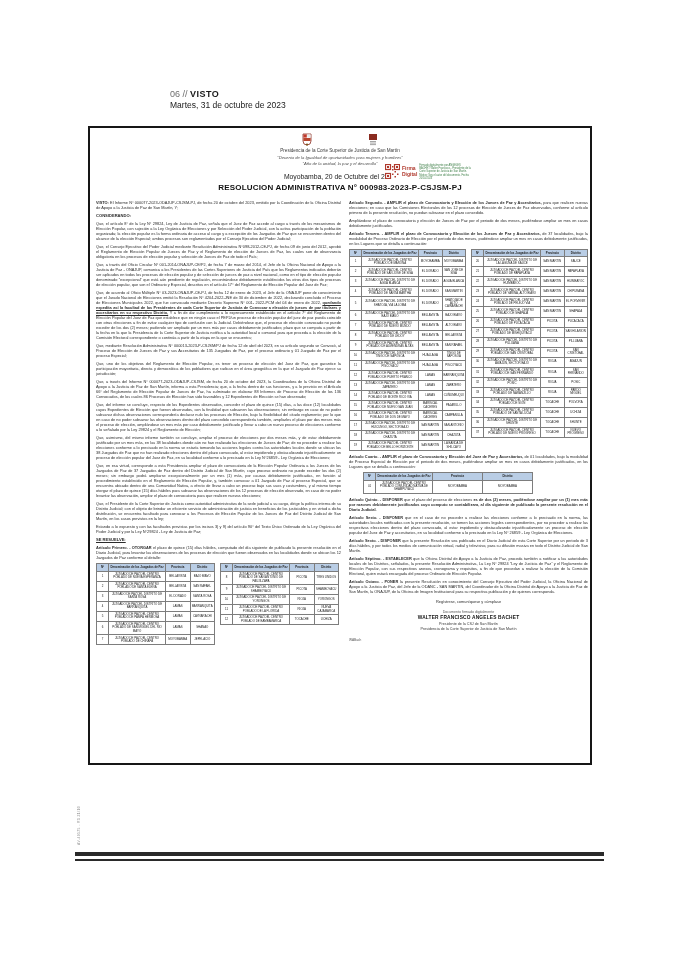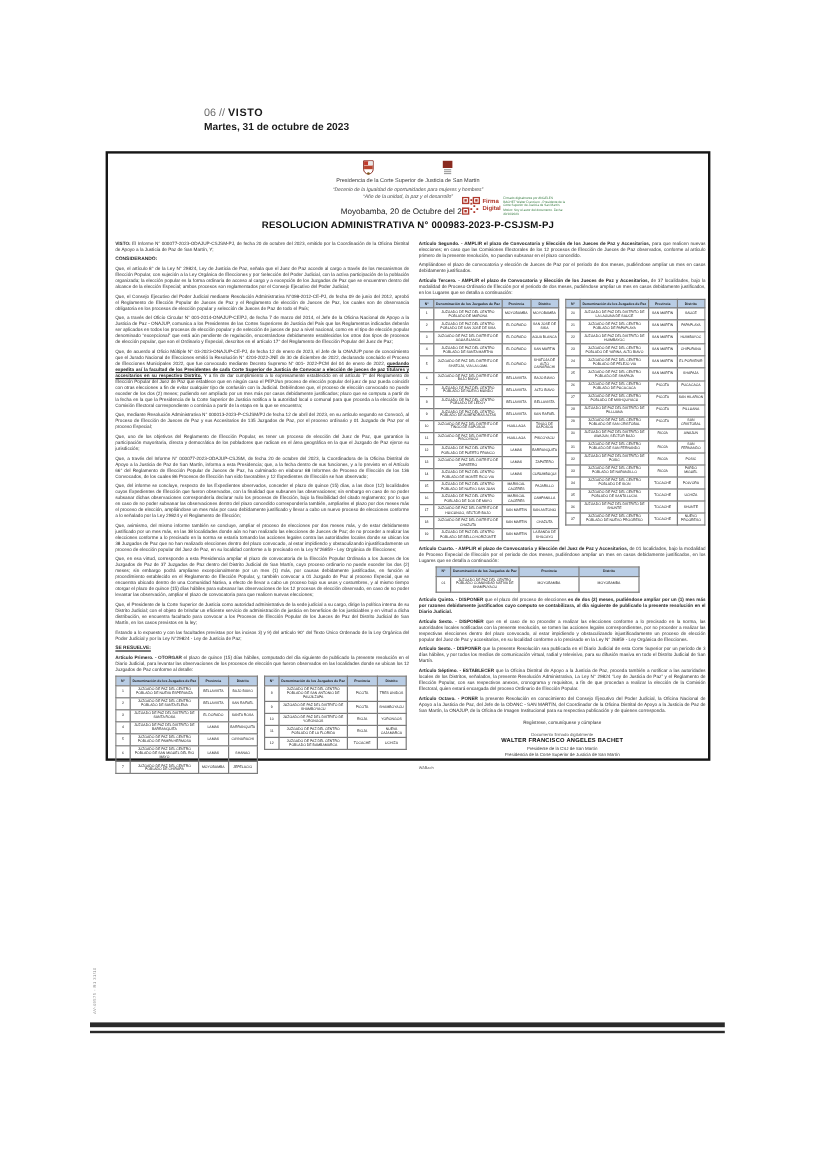--- a/index.html
+++ b/index.html
@@ -2,23 +2,23 @@
 <html><head>
 <meta charset="utf-8">
 <style>
   html,body{margin:0;padding:0;}
   .page{position:relative;width:679px;height:960px;background:#ffffff;font-family:"Liberation Sans",sans-serif;overflow:hidden;}
   
   .aviso{position:absolute;left:84px;top:86px;font-size:27px;font-weight:bold;color:#a3a3a3;letter-spacing:2px;}
   .masthead{position:absolute;left:170px;top:89px;line-height:1.25;}
   .masthead .row1{font-size:9px;color:#6e6e6e;}
   .masthead .row1 b{color:#1a1a1a;font-size:9px;letter-spacing:.5px;}
-  .masthead .row2{font-size:8.5px;font-weight:bold;color:#1a1a1a;}
+  .masthead .row2{font-size:8.5px;font-weight:normal;color:#1a1a1a;}
   
-  .docbox{position:absolute;left:88px;top:126px;width:504px;height:508px;border:2px solid #161616;background:#fff;box-sizing:border-box;}
+  .docbox{position:absolute;left:88px;top:126px;width:504px;height:639px;border:2px solid #161616;background:#fff;box-sizing:border-box;}
   .dochead{position:absolute;left:0;top:4px;width:100%;text-align:center;}
   .emblems{display:flex;justify-content:center;gap:56px;align-items:flex-end;height:14px;}
   .inst{font-size:4.6px;color:#3a3a3a;margin-top:2px;}
   .motto{font-size:4.2px;font-style:italic;color:#4a4a4a;line-height:1.35;margin-top:2px;}
   .dateline{font-size:6.8px;color:#222;margin-top:7px;}
   .restitle{font-size:8px;font-weight:bold;color:#111;margin-top:3px;letter-spacing:.2px;}
   .firma{position:absolute;left:295px;top:36px;display:flex;gap:2px;align-items:flex-start;}
   .firma .qr{width:15px;height:15px;}
   .firma .fl{font-size:5px;font-weight:bold;color:#b03a2e;line-height:1.1;margin-top:2px;}
   .firma .meta{width:52px;font-size:2.6px;color:#3a7d44;line-height:1.25;text-align:left;}

